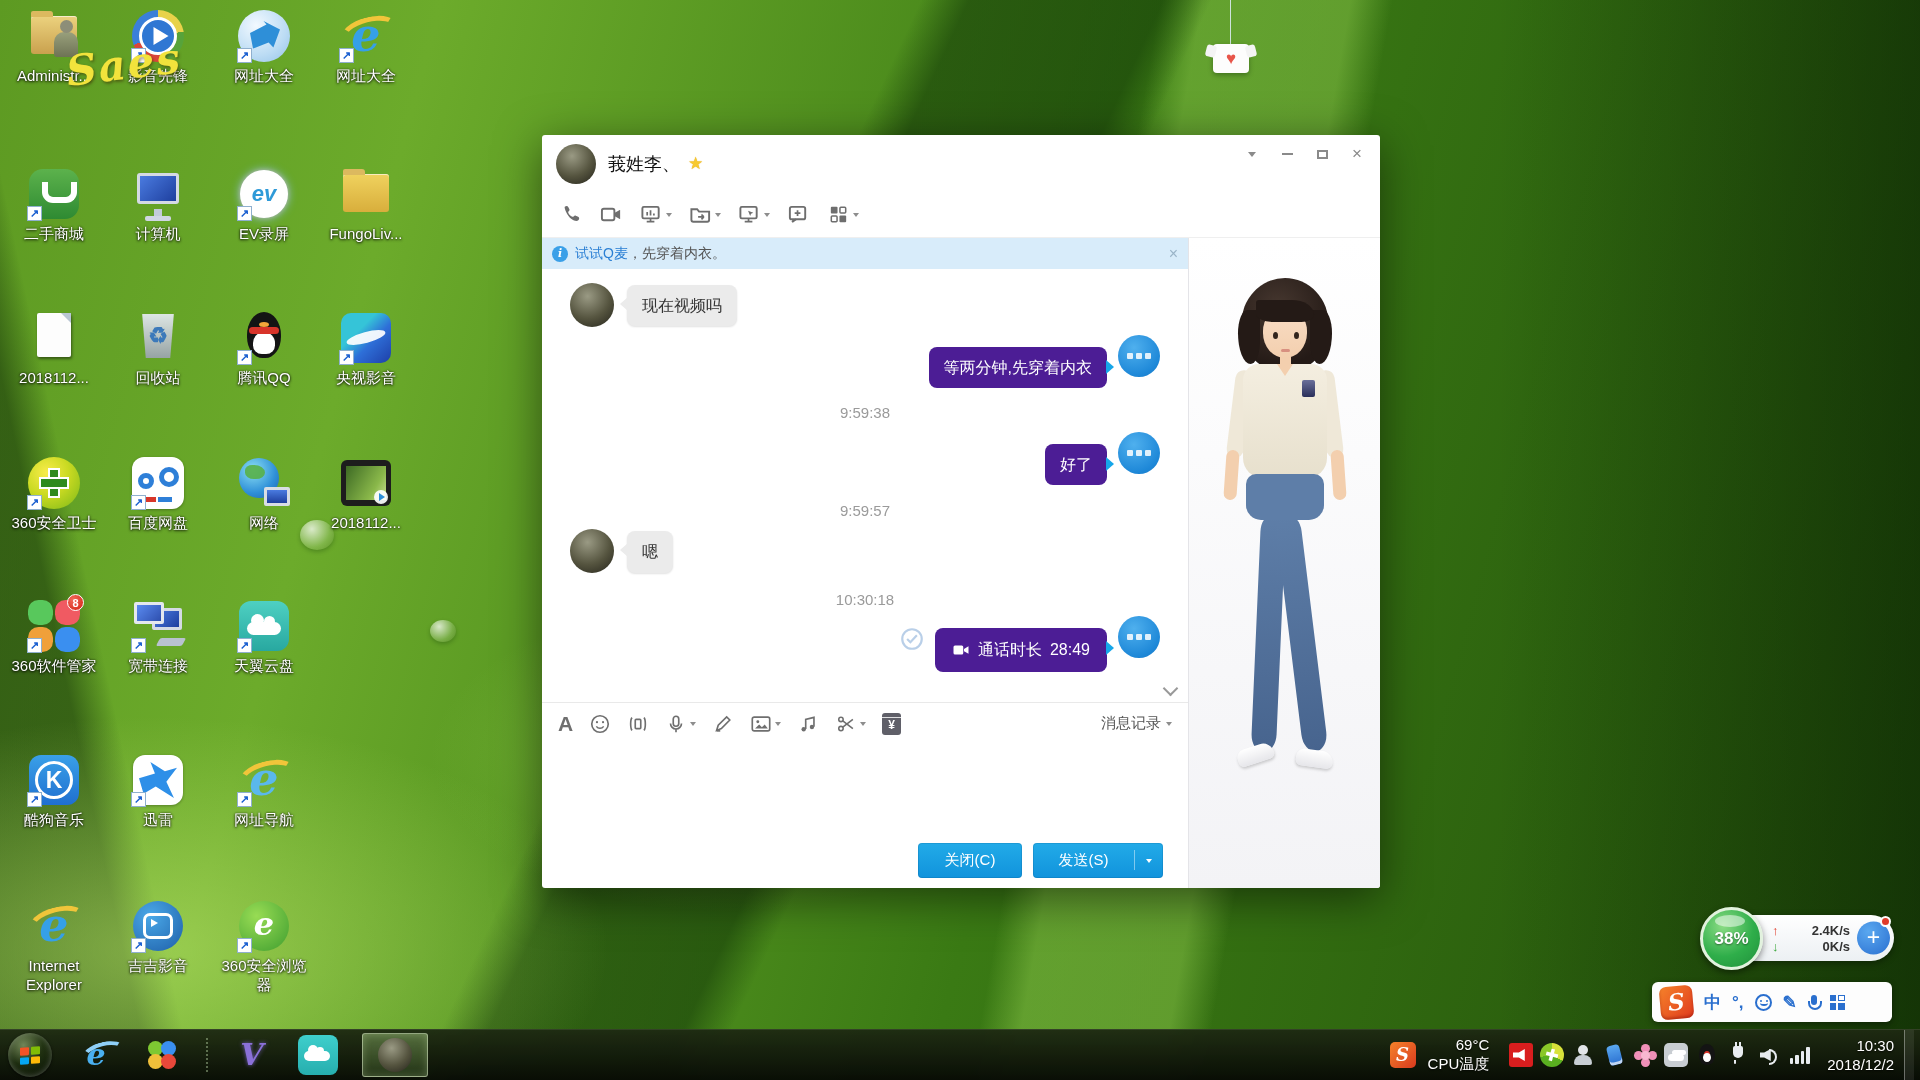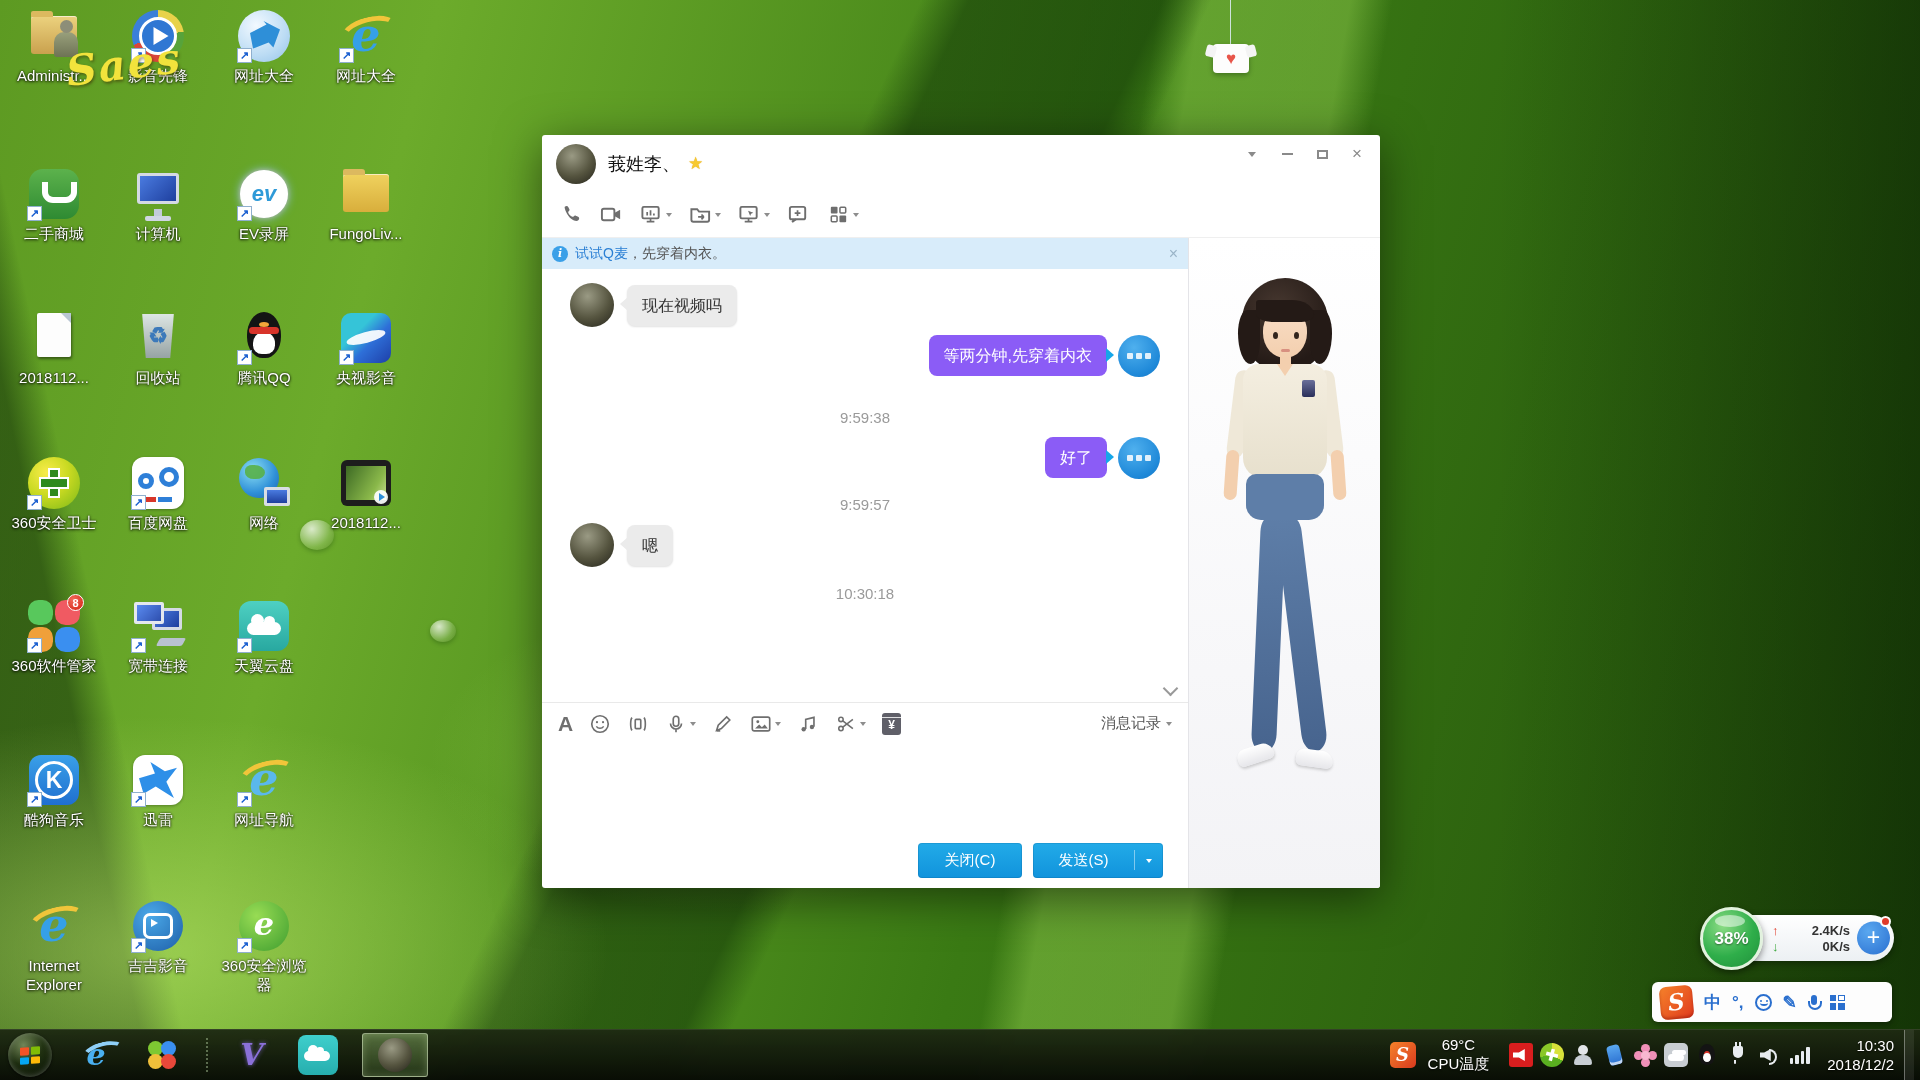--- a/index.html
+++ b/index.html
@@ -121,21 +121,21 @@
 .chat-area{flex:1;position:relative;padding:6px 12px;overflow:hidden}
 .mrow{display:flex;align-items:flex-start;padding:0 16px}
 .mrow.out{justify-content:flex-end}
 .avt{width:44px;height:44px;border-radius:50%;flex:none}
 .avt.in{background:radial-gradient(circle at 40% 30%,#9a9a84,#55543f 55%,#23221a)}
 .avt.out{background:radial-gradient(circle at 38% 30%,#4fb0ee,#1e88d8 70%,#1776c2);position:relative;width:42px;height:42px}
 .avt.out .mark{position:absolute;left:50%;top:50%;transform:translate(-50%,-50%);width:6px;height:6px;background:rgba(255,255,255,.85);box-shadow:-9px 0 0 rgba(255,255,255,.85),9px 0 0 rgba(255,255,255,.85);border-radius:1px}
 .bub{position:relative;max-width:420px;padding:11px 15px;font-size:16px;border-radius:8px;line-height:1.2}
 .bub.gray{background:#ebebeb;color:#333;margin-left:13px;margin-top:2px;box-shadow:0 1px 2px rgba(0,0,0,.12)}
 .bub.gray::before{content:"";position:absolute;left:-7px;top:12px;border:7px solid transparent;border-right:8px solid #ebebeb;border-left:0}
-.bub.blue{background:#8b5cf6;color:#fff;margin-right:11px;margin-top:0}
+.bub.blue{background:#4c1d95;color:#fff;margin-right:11px;margin-top:12px}
 .bub.blue::after{content:"";position:absolute;right:-7px;top:13px;border:7px solid transparent;border-left:8px solid #16a6e9;border-right:0}
 .tstamp{text-align:center;color:#9a9a9a;font-size:15px}
 .wm-chat{margin:4px 0 0 218px;color:#3a2fd4;font-size:21px}
 .callrow .chk{width:26px;height:26px;margin:10px 10px 0 0;flex:none}
 .callbub{display:flex;align-items:center;gap:8px;padding:12px 17px}
 .chev{position:absolute;right:12px;bottom:8px;width:11px;height:11px;border-right:2px solid #999;border-bottom:2px solid #999;transform:rotate(45deg);cursor:pointer}
 .input-toolbar{flex:none;height:42px;display:flex;align-items:center;gap:16px;padding:0 16px;border-top:1px solid #e9e9e9}
 .itn{display:flex;align-items:center;gap:3px;cursor:pointer}
 .font-a{font-size:21px;color:#6f6f6f;line-height:1}
 .redenv{width:19px;height:22px;background:#5f5f68;border-radius:3px;position:relative;color:#fff;font-size:12px;text-align:center;line-height:24px}
@@ -212,21 +212,21 @@
 .tb-sep{width:2px;height:34px;border-left:2px dotted rgba(200,230,180,.4);margin-right:22px}
 .tb-v{font-family:"DejaVu Serif",serif;font-weight:bold;font-style:italic;font-size:30px;color:#8a70d8;text-shadow:0 0 4px rgba(150,120,255,.7);line-height:1}
 .tb-cloudbtn{width:40px;height:40px;border-radius:8px;background:linear-gradient(#3ecfcc,#26aeae);position:relative}
 .tb-cloudbtn .cloudw{left:6px;top:16px;width:26px;height:10px}
 .tb-cloudbtn .cloudw::before{width:10px;height:10px;top:-6px}
 .tb-cloudbtn .cloudw::after{width:8px;height:8px;top:-4px}
 .task-active{width:66px;height:44px;border:1px solid rgba(230,245,210,.55);border-radius:3px;background:linear-gradient(rgba(170,215,130,.38),rgba(90,130,60,.3));display:flex;align-items:center;justify-content:center;cursor:pointer;box-shadow:inset 0 0 8px rgba(230,255,200,.25)}
 .task-active .tava{width:34px;height:34px;border-radius:50%;background:radial-gradient(circle at 40% 30%,#9a9a84,#55543f 55%,#23221a)}
 .tb-right{margin-left:auto;display:flex;align-items:center;height:100%;padding-right:6px}
 .tray-s{width:26px;height:26px;border-radius:5px;background:linear-gradient(135deg,#f5822a,#d83a1e);color:#fff;font-family:"DejaVu Serif",serif;font-style:italic;font-weight:bold;font-size:18px;line-height:25px;text-align:center;margin-right:12px;cursor:pointer}
-.cpu{color:#fff;font-size:15px;text-align:center;line-height:1.25;margin-right:16px;text-shadow:0 1px 2px rgba(0,0,0,.8);cursor:default}
+.cpu{color:#fff;font-size:15px;text-align:right;line-height:1.25;margin-right:16px;text-shadow:0 1px 2px rgba(0,0,0,.8);cursor:default}
 .tico{width:24px;height:24px;margin:0 3.5px;position:relative;cursor:pointer}
 .t-redspk{background:#d81e1e;border-radius:3px}
 .t-redspk::after{content:"";position:absolute;inset:5px 4px;background:#fff;clip-path:polygon(0 32%,38% 32%,75% 8%,75% 92%,38% 68%,0 68%)}
 .t-green{border-radius:50%;background:conic-gradient(#d8e23a 0 120deg,#5ab020 120deg 260deg,#8ac828 260deg 360deg)}
 .t-green::after{content:"";position:absolute;left:50%;top:50%;width:12px;height:12px;transform:translate(-50%,-50%) rotate(15deg);background:
 linear-gradient(#fff,#fff) 50% 0/3.5px 100% no-repeat,linear-gradient(#fff,#fff) 0 50%/100% 3.5px no-repeat}
 .t-person::before{content:"";position:absolute;left:7px;top:2px;width:10px;height:10px;border-radius:50%;background:#e2e5e8}
 .t-person::after{content:"";position:absolute;left:3px;bottom:2px;width:18px;height:10px;border-radius:8px 8px 2px 2px;background:#c8ced4}
 .t-phone::after{content:"";position:absolute;left:6px;top:2px;width:13px;height:20px;border-radius:4px;background:linear-gradient(#5aa8f0,#2a6fd0);transform:rotate(-14deg);box-shadow:inset 0 -3px 0 rgba(255,255,255,.7)}
 .t-flower::before{content:"";position:absolute;left:8px;top:8px;width:9px;height:9px;border-radius:50%;background:#f8b8d0;box-shadow:0 -7px 0 #f090b8,0 7px 0 #f090b8,-7px 0 0 #f090b8,7px 0 0 #f090b8}
@@ -554,38 +554,55 @@
           </div>
 
 
           <div class="mrow out" style="margin-top:8px">
             <div class="bub blue">等两分钟,先穿着内衣</div>
             <div class="avt out">
                 <i class="mark"></i>
               </div>
           </div>
 
-          <div class="tstamp" style="margin-top:32px">9:59:38</div>
+          <div class="tstamp" style="margin-top:16px">9:59:38</div>
 
           <div class="mrow out" style="margin-top:11px">
             <div class="bub blue">好了</div>
             <div class="avt out">
                 <i class="mark"></i>
               </div>
           </div>
 
           <div class="tstamp" style="margin-top:17px">9:59:57</div>
 
           <div class="mrow" style="margin-top:10px">
             <div class="avt in"></div>
             <div class="bub gray">嗯</div>
           </div>
 
           <div class="tstamp" style="margin-top:18px">10:30:18</div>
 
+          <div class="mrow out callrow" style="margin-top:8px">
+            <svg class="chk tsvg" viewBox="0 0 24 24">
+                <circle cx="12" cy="12" r="9" fill="none" stroke="#b9cfe8" stroke-width="2"></circle>
+                <path d="m7.5 12 3 3 6-6.5" fill="none" stroke="#b9cfe8" stroke-width="2"></path>
+              </svg>
+            <div class="bub blue callbub">
+              <svg class="tsvg" width="18" height="18" viewBox="0 0 24 24">
+                  <rect x="2" y="6" width="13" height="12" rx="2" fill="#fff"></rect>
+                  <path d="M16 10.5 22 7v10l-6-3.5z" fill="#fff"></path>
+                </svg>
+              <span>通话时长</span>
+              <span>28:49</span>
+            </div>
+            <div class="avt out">
+                <i class="mark"></i>
+              </div>
+          </div>
 
           <i class="chev"></i>
         </div>
 
         <div class="input-toolbar">
           <span class="itn">
               <b class="font-a">A</b>
             </span>
           <span class="itn">
               <svg class="tsvg" width="22" height="22" viewBox="0 0 24 24">

